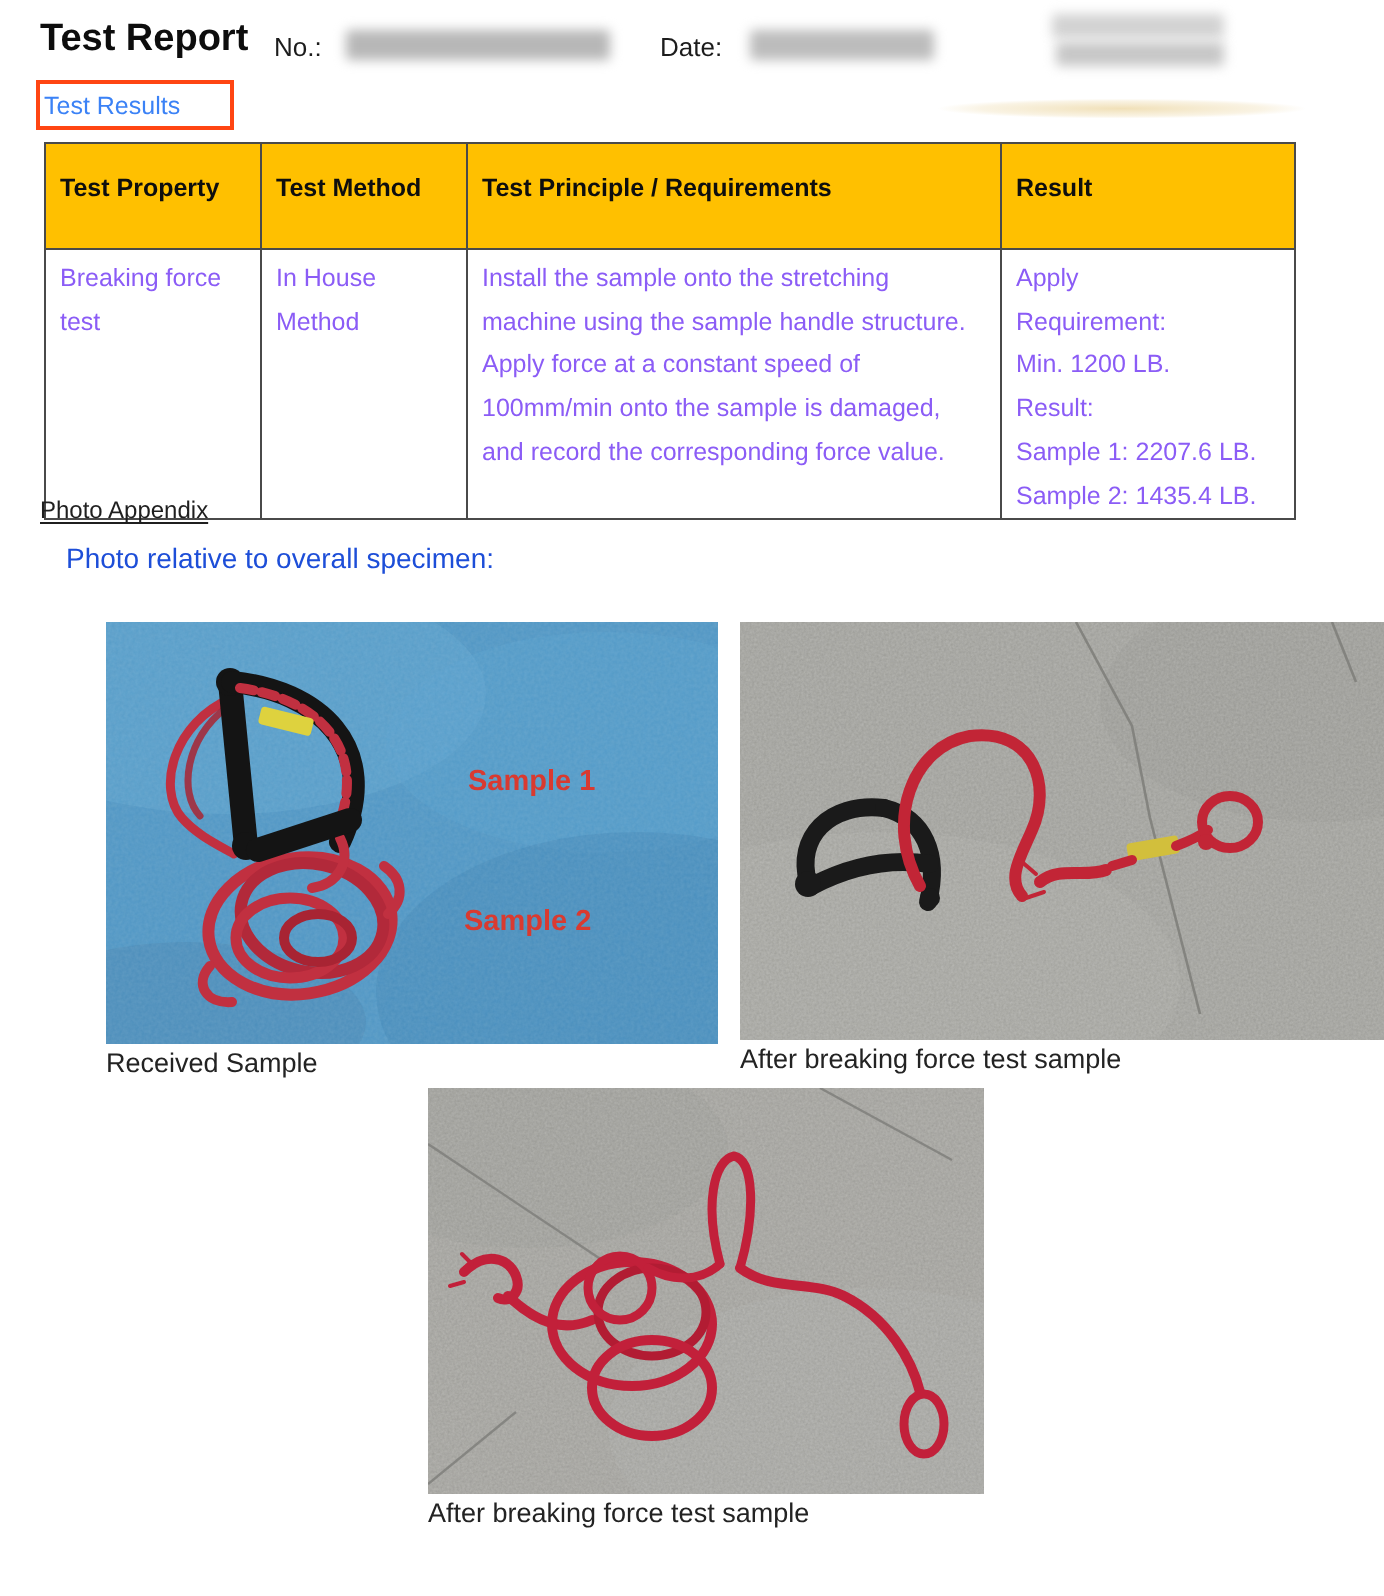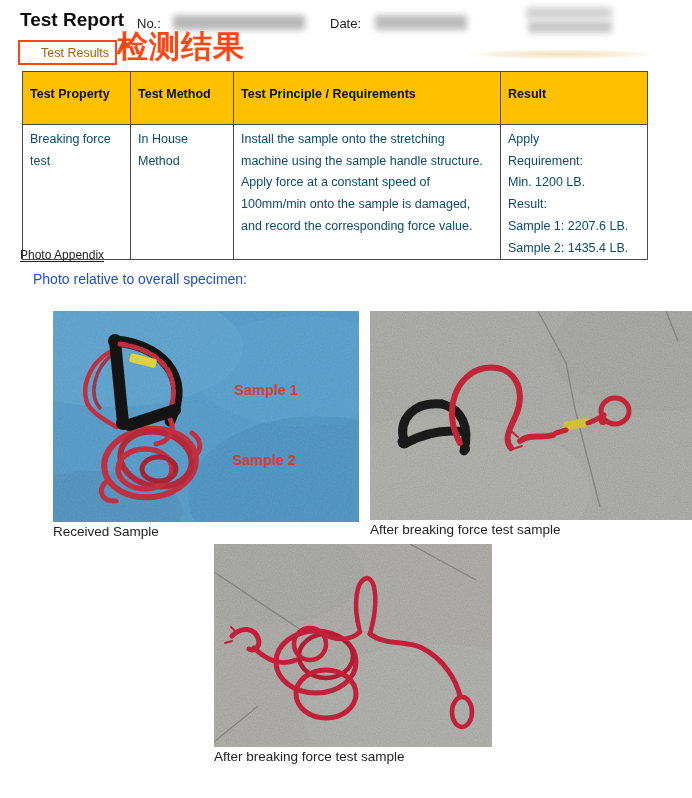--- a/index.html
+++ b/index.html
@@ -12,30 +12,30 @@
   .no-label{left:137px;}
   .date-label{left:330px;}
   .blur{position:absolute;border-radius:2px;filter:blur(3px);}
   .blur-no{left:173px;top:15px;width:132px;height:15px;background:#b7b7b7;}
   .blur-date{left:375px;top:15px;width:92px;height:15px;background:#bcbcbc;}
   .blur-tr1{left:526px;top:7px;width:86px;height:12px;background:#d2d2d2;}
   .blur-tr2{left:528px;top:21px;width:84px;height:12px;background:#c7c7c7;}
 
   
   .tr-box{position:absolute;left:18px;top:40px;width:95px;height:21px;border:2px solid #FF4512;display:flex;align-items:center;}
-  .tr-box span{font-size:12.5px;color:#a16207;padding-left:21px;white-space:nowrap;}
+  .tr-box span{font-size:12.5px;color:#3b82f6;padding-left:2px;white-space:nowrap;}
   .cn-note{position:absolute;left:117px;top:31px;font-size:31px;line-height:1.05;font-weight:600;color:#FF4512;letter-spacing:1px;}
   .hl-swipe{position:absolute;left:433px;top:45px;width:256px;height:15px;border-radius:50%;
     background:radial-gradient(ellipse 50% 46% at 50% 62%, rgba(233,208,147,0.65), rgba(233,208,147,0.25) 55%, rgba(233,208,147,0) 72%);}
 
   
   table.results{position:absolute;left:22px;top:71px;border-collapse:collapse;table-layout:fixed;width:625px;}
   table.results th, table.results td{border:1px solid #4a4a4a;vertical-align:top;text-align:left;}
   table.results th{background:#FFC000;font-size:12.5px;font-weight:bold;color:#0e0e0e;height:22px;padding:15px 7px;}
-  table.results td{font-size:12.5px;color:#0c4a6e;height:130px;padding:4px 7px 0 7px;}
+  table.results td{font-size:12.5px;color:#8b5cf6;height:130px;padding:4px 7px 0 7px;}
   table.results td .ln{line-height:21.7px;white-space:nowrap;overflow:visible;}
 
   
   .appendix-h{position:absolute;left:20px;top:248px;font-size:12px;color:#1f1f1f;text-decoration:underline;text-underline-offset:2px;}
   .appendix-sub{position:absolute;left:33px;top:271px;font-size:14px;color:#1d4ed8;}
 
   figure{margin:17px;position:absolute;}
   .figL{left:36px;top:294px;width:306px;}
   .figR{left:353px;top:294px;width:332px;}
   .figB{left:197px;top:527px;width:278px;}
@@ -51,21 +51,20 @@
   <div class="fieldlabel no-label">No.:</div>
   <div class="blur blur-no"></div>
   <div class="fieldlabel date-label">Date:</div>
   <div class="blur blur-date"></div>
   <div class="blur blur-tr1"></div>
   <div class="blur blur-tr2"></div>
 
   <div class="tr-box">
     <span>Test Results</span>
   </div>
-  <div class="cn-note">检测结果</div>
   <div class="hl-swipe"></div>
 
   <table class="results">
     <colgroup>
         <col style="width:108px">
         <col style="width:103px">
         <col style="width:267px">
         <col style="width:147px">
       </colgroup>
     <thead>

